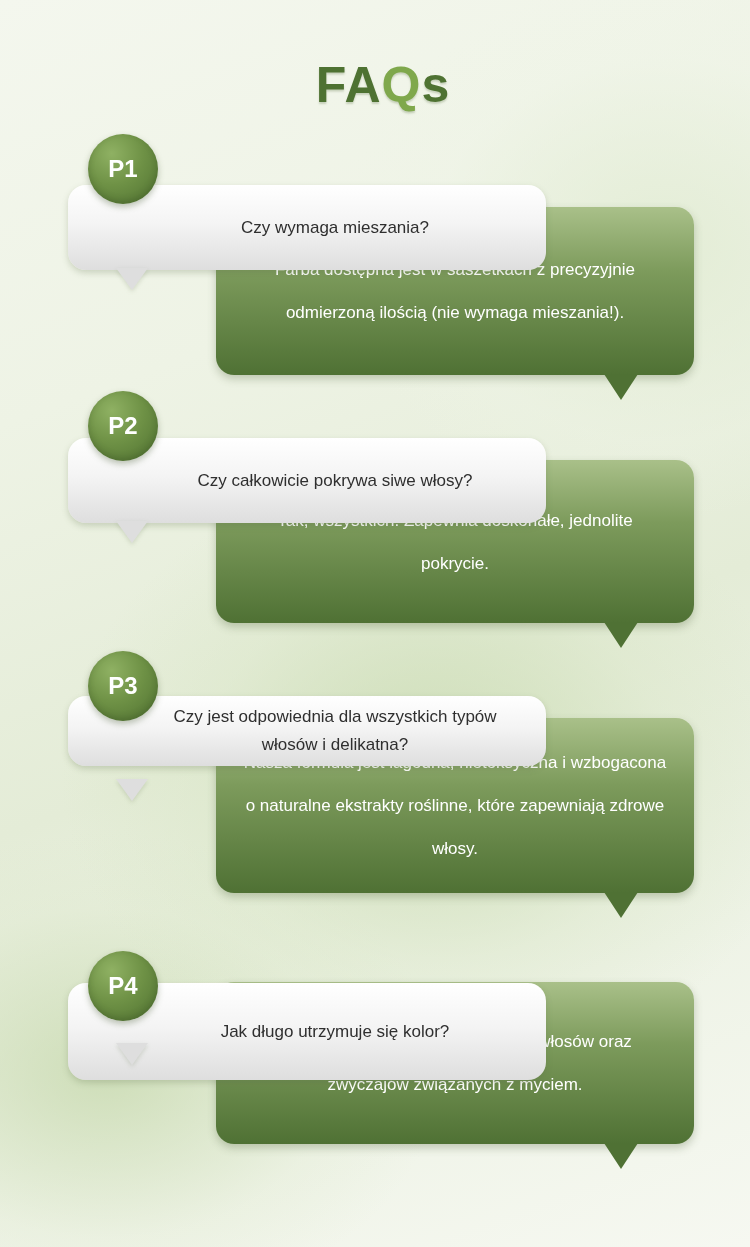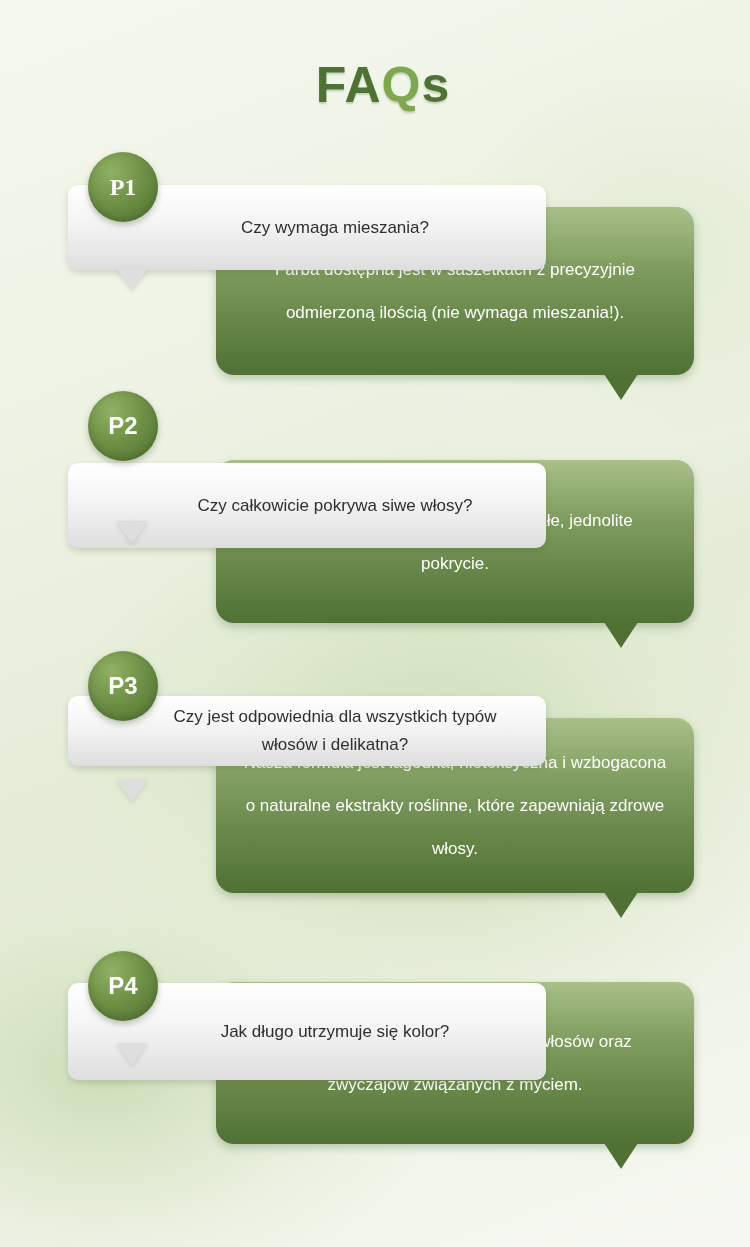--- a/index.html
+++ b/index.html
@@ -47,21 +47,21 @@
     position: absolute;
     left: 0;
     width: 750px;
   }
 
   
   .q-bubble {
     position: absolute;
     left: 68px;
     width: 478px;
-    border-radius: 10px;
+    border-radius: 18px;
     background: linear-gradient(180deg, #ffffff 0%, #f4f4f4 45%, #dedede 100%);
     box-shadow: 0 3px 6px rgba(90,110,70,0.25);
     display: flex;
     align-items: center;
     justify-content: center;
     text-align: center;
     color: #2f2f2f;
     font-size: 17px;
     line-height: 28px;
     padding: 0 28px 0 84px;
@@ -145,32 +145,32 @@
     <div class="a-bubble" style="top:207px;height:168px;">
       <span class="a-text">Farba dostępna jest w saszetkach z precyzyjnie odmierzoną ilością (nie wymaga mieszania!).</span>
     </div>
     <div class="a-tail" style="top:374px;"></div>
 
     <div class="q-bubble" style="top:185px;height:85px;">
       <span class="q-text">Czy wymaga mieszania?</span>
     </div>
     <div class="q-tail" style="top:268px;"></div>
 
-    <div class="badge" style="top:152px;font-family:Liberation Serif, serif;">
+    <div class="badge" style="top:134px;">
       <span>P1</span>
     </div>
   </div>
 
   <div class="faq-block" style="top:0;">
     <div class="a-bubble" style="top:460px;height:163px;">
       <span class="a-text">Tak, wszystkich. Zapewnia doskonałe, jednolite pokrycie.</span>
     </div>
     <div class="a-tail" style="top:622px;"></div>
 
-    <div class="q-bubble" style="top:463px;height:85px;">
+    <div class="q-bubble" style="top:438px;height:85px;">
       <span class="q-text">Czy całkowicie pokrywa siwe włosy?</span>
     </div>
     <div class="q-tail" style="top:521px;"></div>
 
     <div class="badge" style="top:391px;">
       <span>P2</span>
     </div>
   </div>
 
   <div class="faq-block" style="top:0;">

